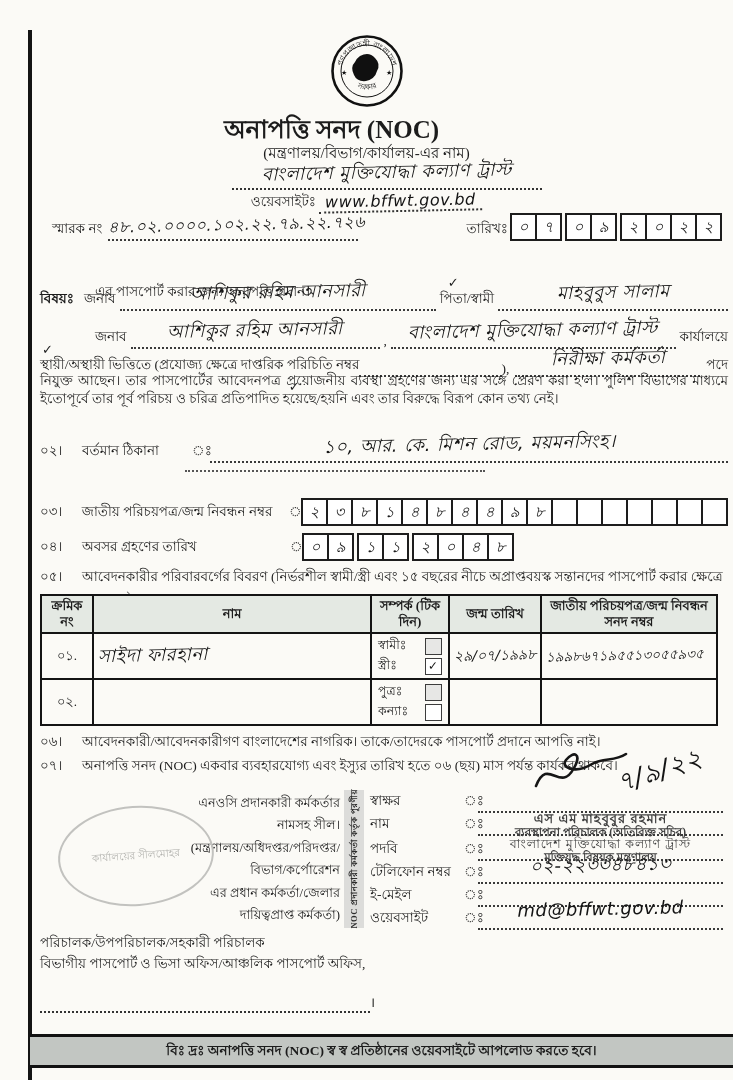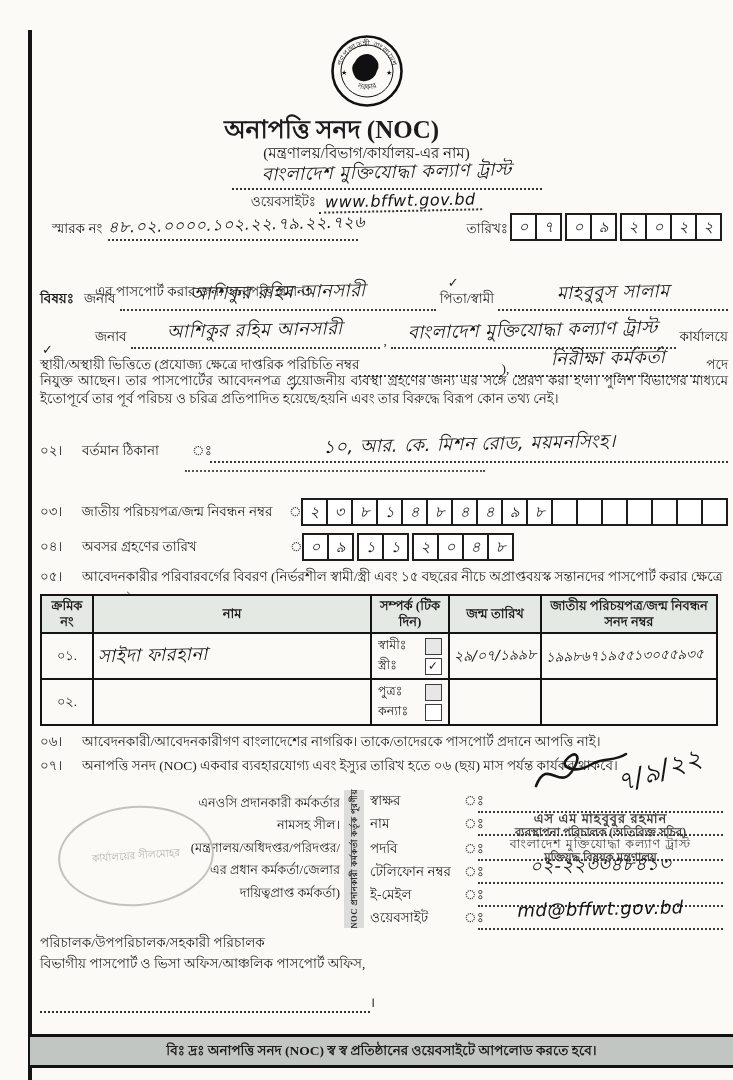--- a/index.html
+++ b/index.html
@@ -281,20 +281,21 @@
     <svg width="110" height="55" viewBox="0 0 110 55" style="position:absolute;left:0;top:6px;">
       <path d="M6 38 C18 8, 30 46, 44 20 C52 6, 44 2, 36 12 C30 20, 46 26, 62 16 C74 9, 84 14, 96 6" fill="none" stroke="#161616" stroke-width="2.6" stroke-linecap="round"></path>
     </svg>
     <span class="hand" style="position:absolute;left:86px;top:8px;font-size:26px;transform:rotate(-18deg);">৭/৯/২২</span>
   </div>
 
   <div class="abs" style="left:150px;top:792px;width:190px;text-align:right;font-size:12.8px;line-height:22.4px;">
     <div>এনওসি প্রদানকারী কর্মকর্তার</div>
     <div>নামসহ সীল।</div>
     <div>(মন্ত্রণালয়/অধিদপ্তর/পরিদপ্তর/</div>
+    <div>বিভাগ/কর্পোরেশন</div>
     <div>এর প্রধান কর্মকর্তা/জেলার</div>
     <div>দায়িত্বপ্রাপ্ত কর্মকর্তা)</div>
   </div>
 
   <div class="abs strip" style="left:344px;top:790px;width:20px;height:138px;">
     <span>NOC প্রদানকারী কর্মকর্তা কর্তৃক পূরণীয়</span>
   </div>
 
   <div class="abs" style="left:370px;top:790px;width:353px;">
     <div class="sigrow">

